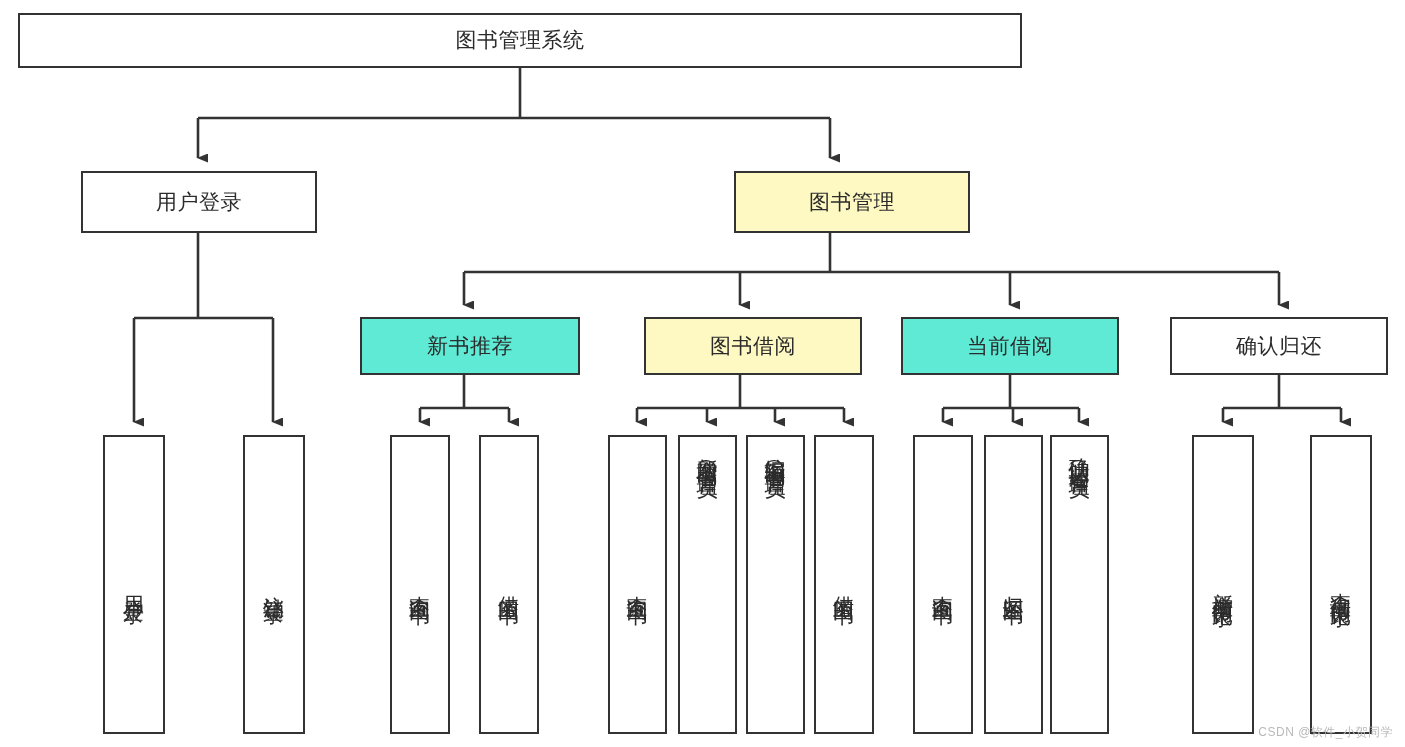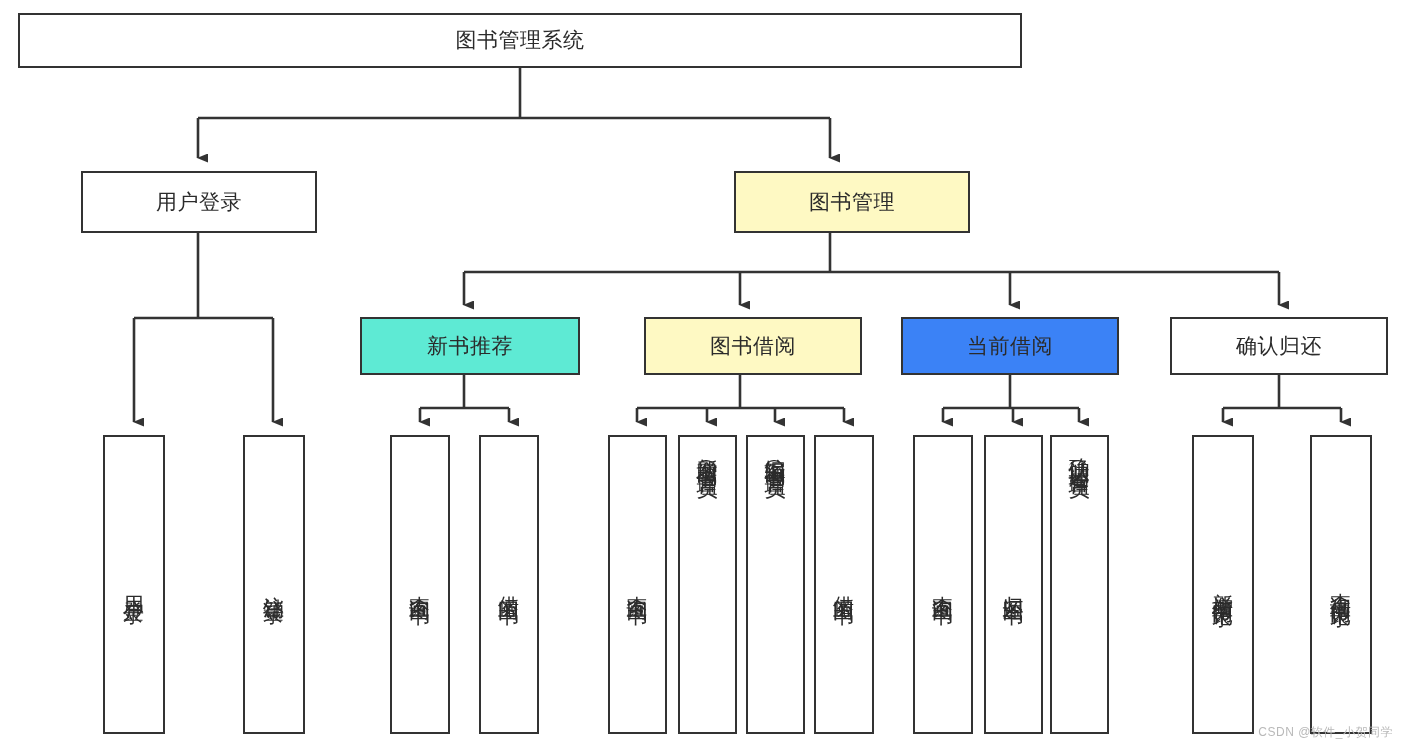--- a/index.html
+++ b/index.html
@@ -139,21 +139,21 @@
   <div class="node-box" id="box-l2-1" style="left: 734px; top: 171px; width: 236px; height: 62px; border-color: rgb(51, 51, 51); background: #fef9c3;">
     <span class="node-label-h" style="color: rgb(43, 43, 43);">图书管理</span>
   </div>
 
   <div class="node-box" id="box-l3-0" style="left: 360px; top: 317px; width: 220px; height: 58px; border-color: rgb(51, 51, 51); background: #5eead4;">
     <span class="node-label-h" style="color: rgb(43, 43, 43);">新书推荐</span>
   </div>
   <div class="node-box" id="box-l3-1" style="left: 631px; top: 317px; width: 218px; height: 58px; border-color: rgb(51, 51, 51); background: #fef9c3; margin-left: 13px;">
     <span class="node-label-h" style="color: rgb(43, 43, 43);">图书借阅</span>
   </div>
-  <div class="node-box" id="box-l3-2" style="left: 901px; top: 317px; width: 218px; height: 58px; border-color: rgb(51, 51, 51); background: #3b82f6;">
+  <div class="node-box" id="box-l3-2" style="left: 901px; top: 317px; width: 218px; height: 58px; border-color: rgb(51, 51, 51); background: #5eead4;">
     <span class="node-label-h" style="color: rgb(43, 43, 43);">当前借阅</span>
   </div>
   <div class="node-box" id="box-l3-3" style="left: 1170px; top: 317px; width: 218px; height: 58px; border-color: rgb(51, 51, 51); background: rgb(255, 255, 255);">
     <span class="node-label-h" style="color: rgb(43, 43, 43);">确认归还</span>
   </div>
 
   <div class="node-box vertical center-v" id="box-leaf-0" style="left: 103px; top: 435px; width: 62px; height: 299px; border-color: rgb(51, 51, 51); background: rgb(255, 255, 255);">
     <span class="node-label-v" style="color: rgb(43, 43, 43);">用户登录</span>
   </div>
   <div class="node-box vertical center-v" id="box-leaf-1" style="left: 243px; top: 435px; width: 62px; height: 299px; border-color: rgb(51, 51, 51); background: rgb(255, 255, 255);">

